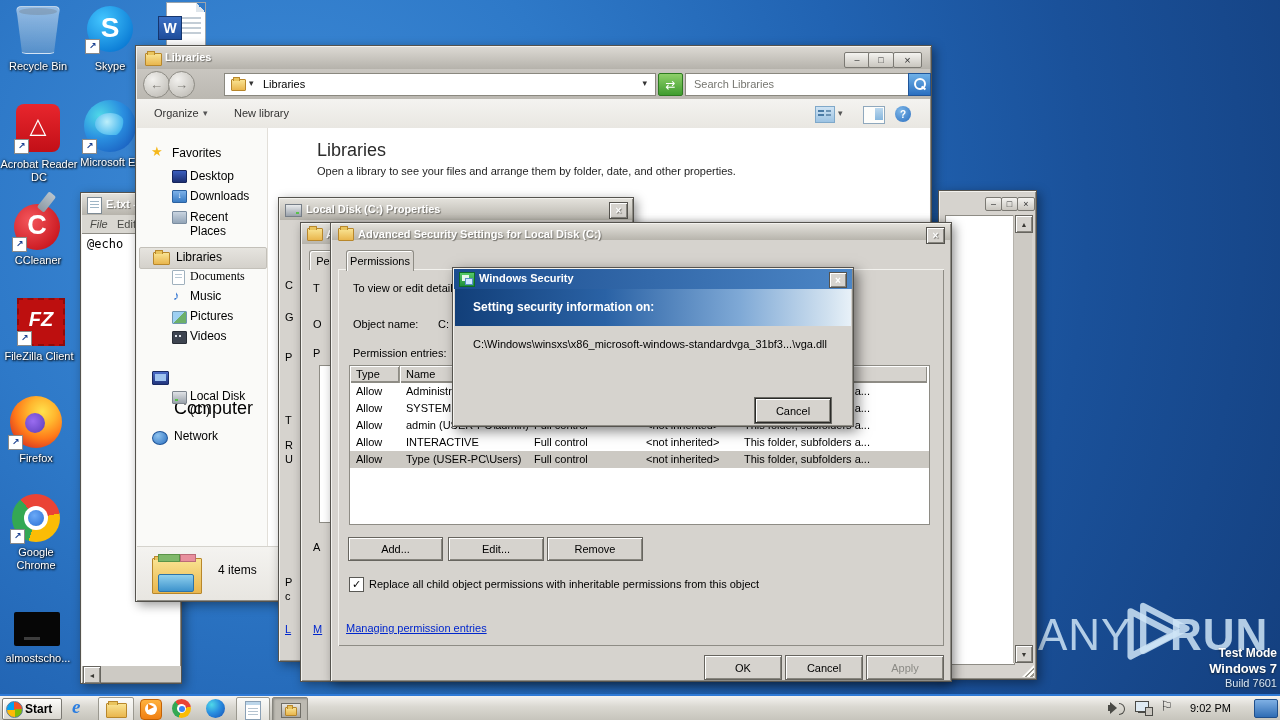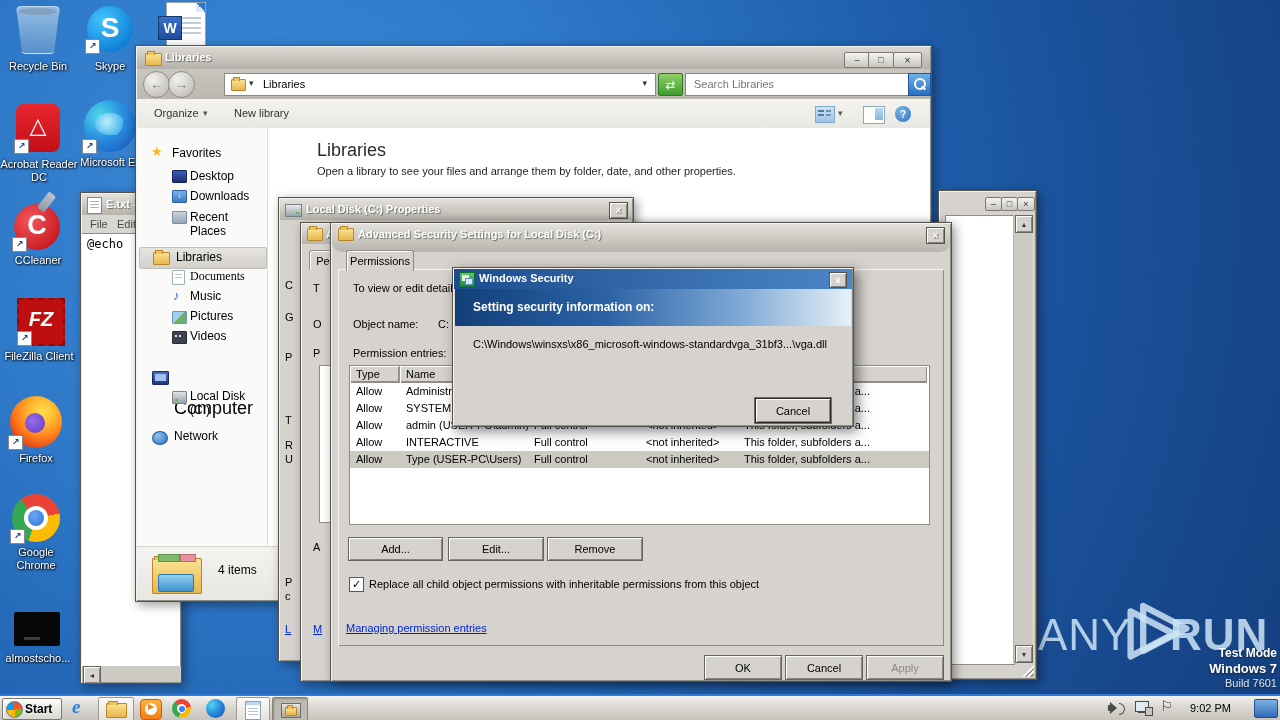--- a/index.html
+++ b/index.html
@@ -164,21 +164,21 @@
   <div class="dlg" style="left:80px;top:192px;width:100px;height:490px;">
     <div class="tsil" style="position:absolute;left:1px;top:1px;right:1px;height:21px;">
       <div class="ab" style="left:5px;top:3px;width:13px;height:15px;background:#fff;border:1px solid #7d8a94;">
         <div class="ab" style="left:2px;top:3px;right:2px;height:1px;background:#9fb6c6;"></div>
         <div class="ab" style="left:2px;top:6px;right:2px;height:1px;background:#9fb6c6;"></div>
         <div class="ab" style="left:2px;top:9px;right:2px;height:1px;background:#9fb6c6;"></div>
       </div>
       <span class="ab" style="left:24px;top:4px;white-space:nowrap;">E.txt -</span>
     </div>
     <div class="ab" style="left:1px;top:22px;right:1px;height:18px;background:#d9d7d1;">
-      <span class="ab" style="left:8px;top:3px;color:#4a4a46;">File</span>
+      <span class="ab" style="left:8px;top:3px;color:#4a4a46;font-style:italic;">File</span>
       <span class="ab" style="left:35px;top:3px;color:#4a4a46;">Edit</span>
     </div>
     <div class="ab" style="left:1px;top:40px;width:98px;height:433px;background:#fff;border-top:1px solid #8e8c85;">
       <span class="ab" style="left:5px;top:3px;font-family:'DejaVu Sans Mono','Liberation Mono',monospace;font-size:12px;white-space:pre;">@echo </span>
     </div>
     <div class="ab scrtrack" style="left:1px;bottom:1px;width:98px;height:16px;">
       <div class="scrbtn" style="left:0;top:0;width:16px;height:16px;">
           <span>◄</span>
         </div>
     </div>
@@ -369,21 +369,21 @@
     </div>
     <span class="frag" style="left:12px;top:59px;">T</span>
     <span class="frag" style="left:12px;top:95px;">O</span>
     <span class="frag" style="left:12px;top:124px;">P</span>
     <div class="ab" style="left:18px;top:142px;width:12px;height:156px;background:#fff;border:1px solid #8e8c85;border-right:none;"></div>
     <span class="frag" style="left:12px;top:318px;">A</span>
     <span class="frag link" style="left:12px;top:400px;">M</span>
   </div>
 
   <div class="dlg" style="left:330px;top:222px;width:620px;height:458px;">
-    <div class="tsil" style="position:absolute;left:1px;top:1px;right:1px;height:28px;border-radius:10px;">
+    <div class="tsil" style="position:absolute;left:1px;top:1px;right:1px;height:16px;">
       <div class="folder" style="position:absolute;left:6px;top:4px;width:14px;height:11px;"></div>
       <span class="ab" style="left:26px;top:4px;white-space:nowrap;">Advanced Security Settings for Local Disk (C:)</span>
       <div class="xb" style="right:5px;top:3px;width:17px;height:15px;">
           <span>×</span>
         </div>
     </div>
     <div class="tab95" style="left:15px;top:27px;width:66px;height:20px;z-index:2;">
       <span>Permissions</span>
     </div>
     <div class="panel" style="left:7px;top:46px;width:606px;height:377px;background:#d6d3ce;">

